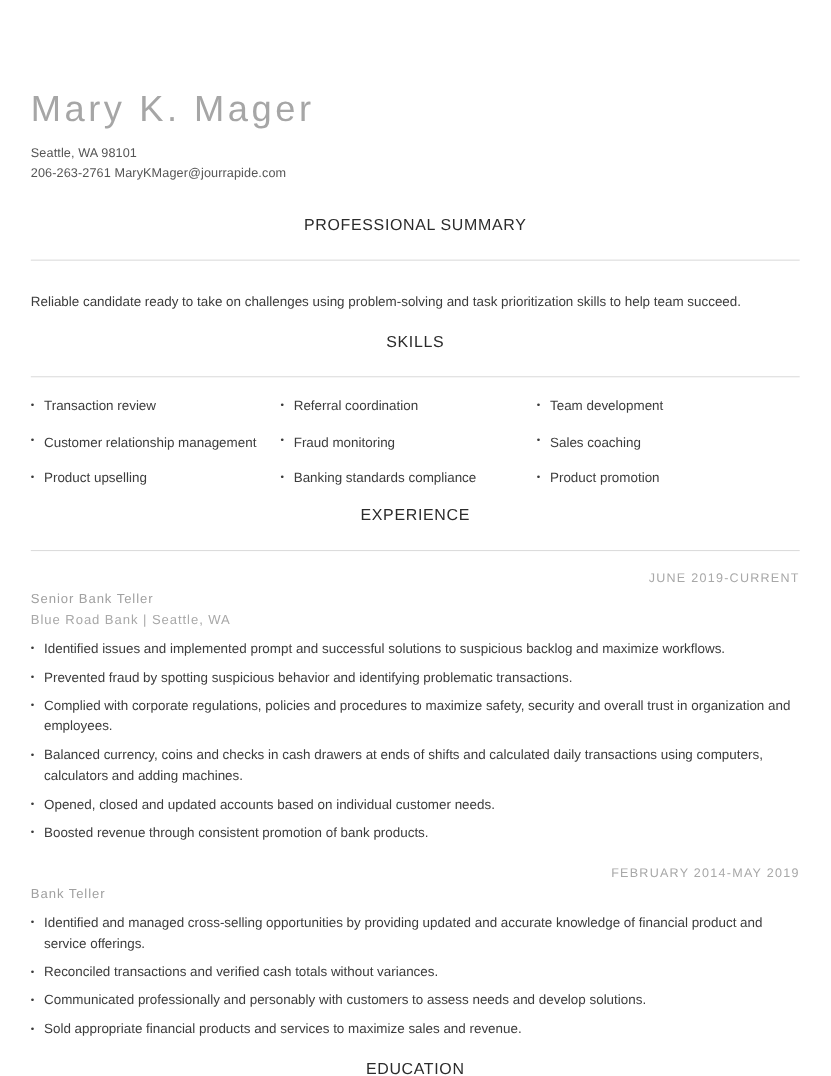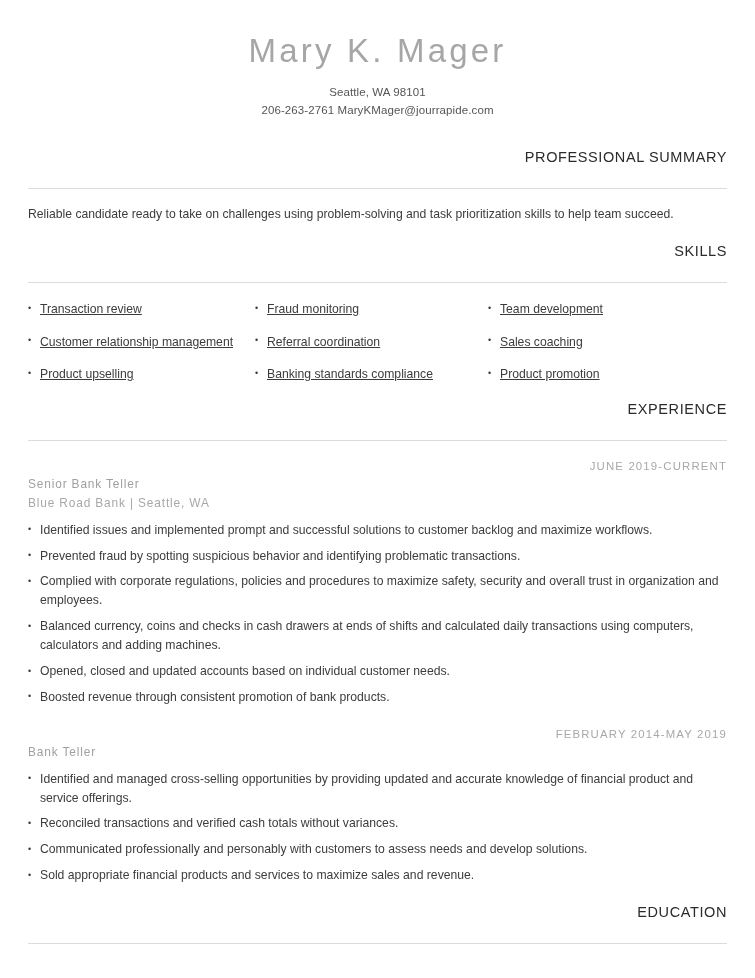--- a/index.html
+++ b/index.html
@@ -18,22 +18,23 @@
     width: 755px;
     height: 978px;
     background: #ffffff;
     box-sizing: border-box;
     padding: 0 28px;
     position: relative;
   }
 
   
   .header {
-    text-align: center;
+    text-align: left;
     padding-top: 30px;
+    margin-top: 48px;
   }
   .full-name {
     font-size: 33px;
     font-weight: 300;
     color: #a6a6a6;
     letter-spacing: 3.2px;
     line-height: 1.25;
     margin: 0;
     white-space: nowrap;
   }
@@ -42,21 +43,21 @@
     color: #555555;
     line-height: 1.55;
     margin: 0;
     letter-spacing: 0.1px;
   }
   .contact-line.first { margin-top: 13px; }
 
   
   .section { margin: 0; }
   .section-title {
-    text-align: right;
+    text-align: center;
     font-size: 14.5px;
     font-weight: 400;
     color: #2b2b2b;
     letter-spacing: 0.6px;
     margin: 0;
     padding: 0;
   }
   .rule {
     height: 1px;
     background: #dcdcdc;
@@ -157,55 +158,55 @@
 
   <div class="header">
     <div class="full-name">Mary K. Mager</div>
     <div class="contact-line first">Seattle, WA 98101</div>
     <div class="contact-line">206-263-2761 MaryKMager@jourrapide.com</div>
   </div>
 
   <div class="section" style="margin-top:29px;">
     <div class="section-title">PROFESSIONAL SUMMARY</div>
     <div class="rule" style="margin-top:23px;"></div>
-    <div class="summary-text" style="margin-top:16px;">Reliable candidate ready to take on challenges using problem-solving and task prioritization skills to help team succeed.</div>
+    <div class="summary-text" style="margin-top:28px;">Reliable candidate ready to take on challenges using problem-solving and task prioritization skills to help team succeed.</div>
   </div>
 
   <div class="section" style="margin-top:20px;">
     <div class="section-title">SKILLS</div>
     <div class="rule" style="margin-top:23px;"></div>
-    <div class="skills-grid" style="margin-top:18px;text-decoration:underline;">
+    <div class="skills-grid" style="margin-top:18px;">
       <div class="skills-col c1">
         <div class="skill-item">Transaction review</div>
         <div class="skill-item">Customer relationship management</div>
         <div class="skill-item">Product upselling</div>
       </div>
       <div class="skills-col c2">
+        <div class="skill-item">Referral coordination</div>
         <div class="skill-item">Fraud monitoring</div>
-        <div class="skill-item">Referral coordination</div>
         <div class="skill-item">Banking standards compliance</div>
       </div>
       <div class="skills-col c3">
         <div class="skill-item">Team development</div>
         <div class="skill-item">Sales coaching</div>
         <div class="skill-item">Product promotion</div>
       </div>
     </div>
   </div>
 
   <div class="section" style="margin-top:2px;">
     <div class="section-title">EXPERIENCE</div>
     <div class="rule" style="margin-top:23px;"></div>
 
     <div class="job" style="margin-top:16px;">
       <div class="job-date">JUNE 2019-CURRENT</div>
       <div class="job-title">Senior Bank Teller</div>
       <div class="job-company">Blue Road Bank | Seattle, WA</div>
       <ul class="bullets">
-        <li class="bullet">Identified issues and implemented prompt and successful solutions to customer backlog and maximize workflows.</li>
+        <li class="bullet">Identified issues and implemented prompt and successful solutions to suspicious backlog and maximize workflows.</li>
         <li class="bullet">Prevented fraud by spotting suspicious behavior and identifying problematic transactions.</li>
         <li class="bullet">Complied with corporate regulations, policies and procedures to maximize safety, security and overall trust in organization and employees.</li>
         <li class="bullet">Balanced currency, coins and checks in cash drawers at ends of shifts and calculated daily transactions using computers, calculators and adding machines.</li>
         <li class="bullet">Opened, closed and updated accounts based on individual customer needs.</li>
         <li class="bullet">Boosted revenue through consistent promotion of bank products.</li>
       </ul>
     </div>
 
     <div class="job" style="margin-top:18px;">
       <div class="job-date">FEBRUARY 2014-MAY 2019</div>

